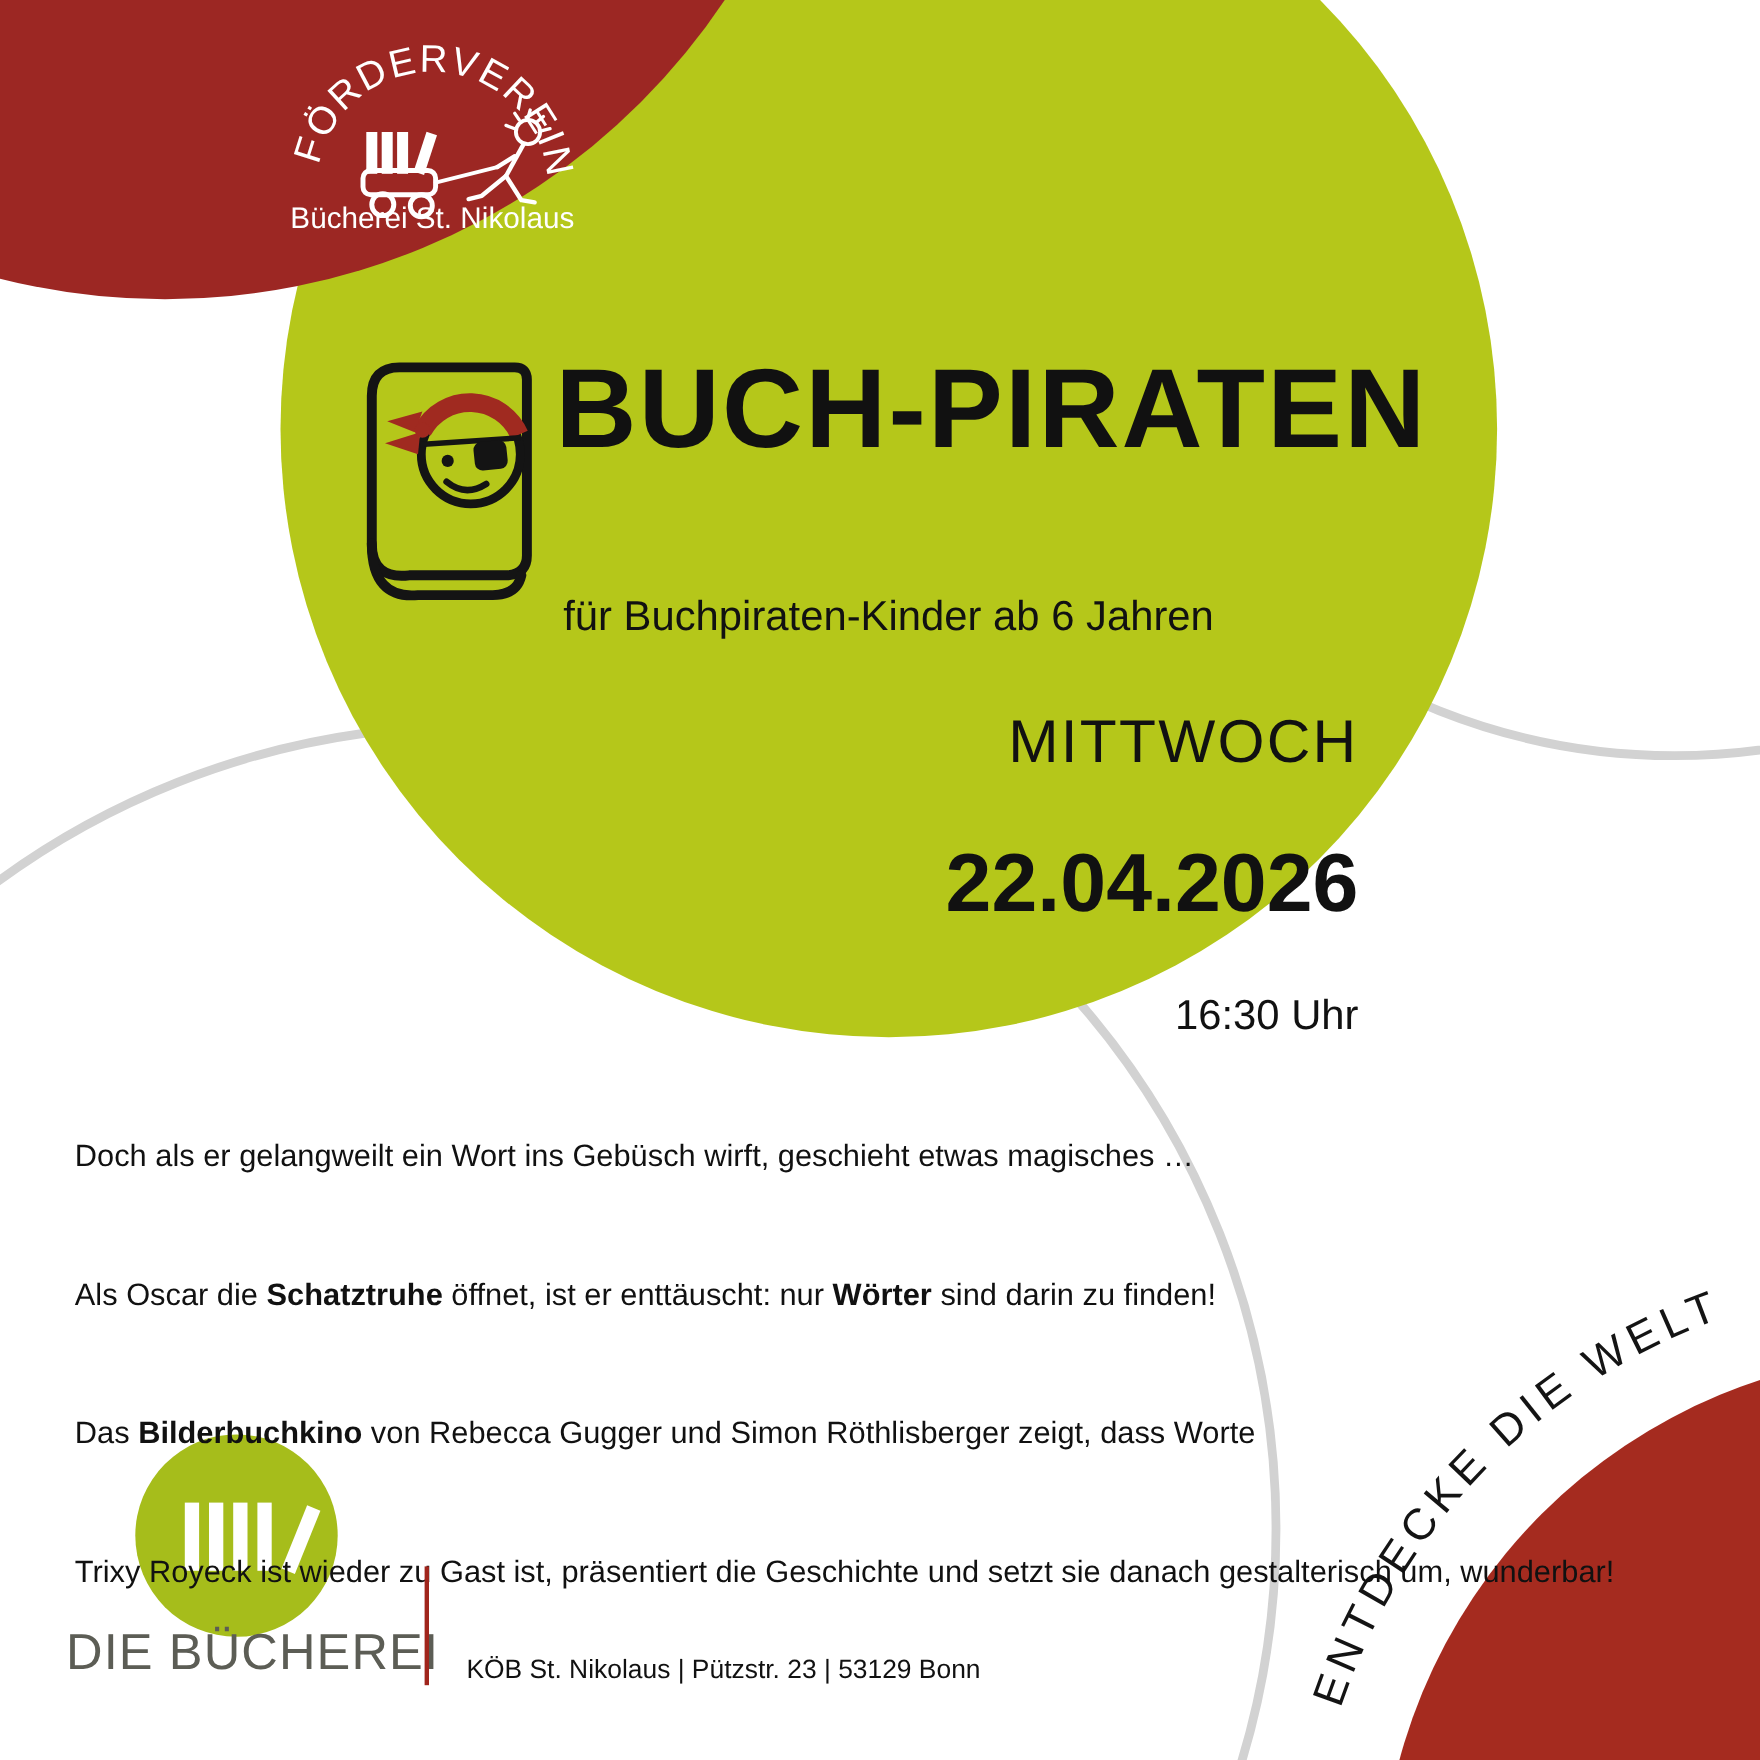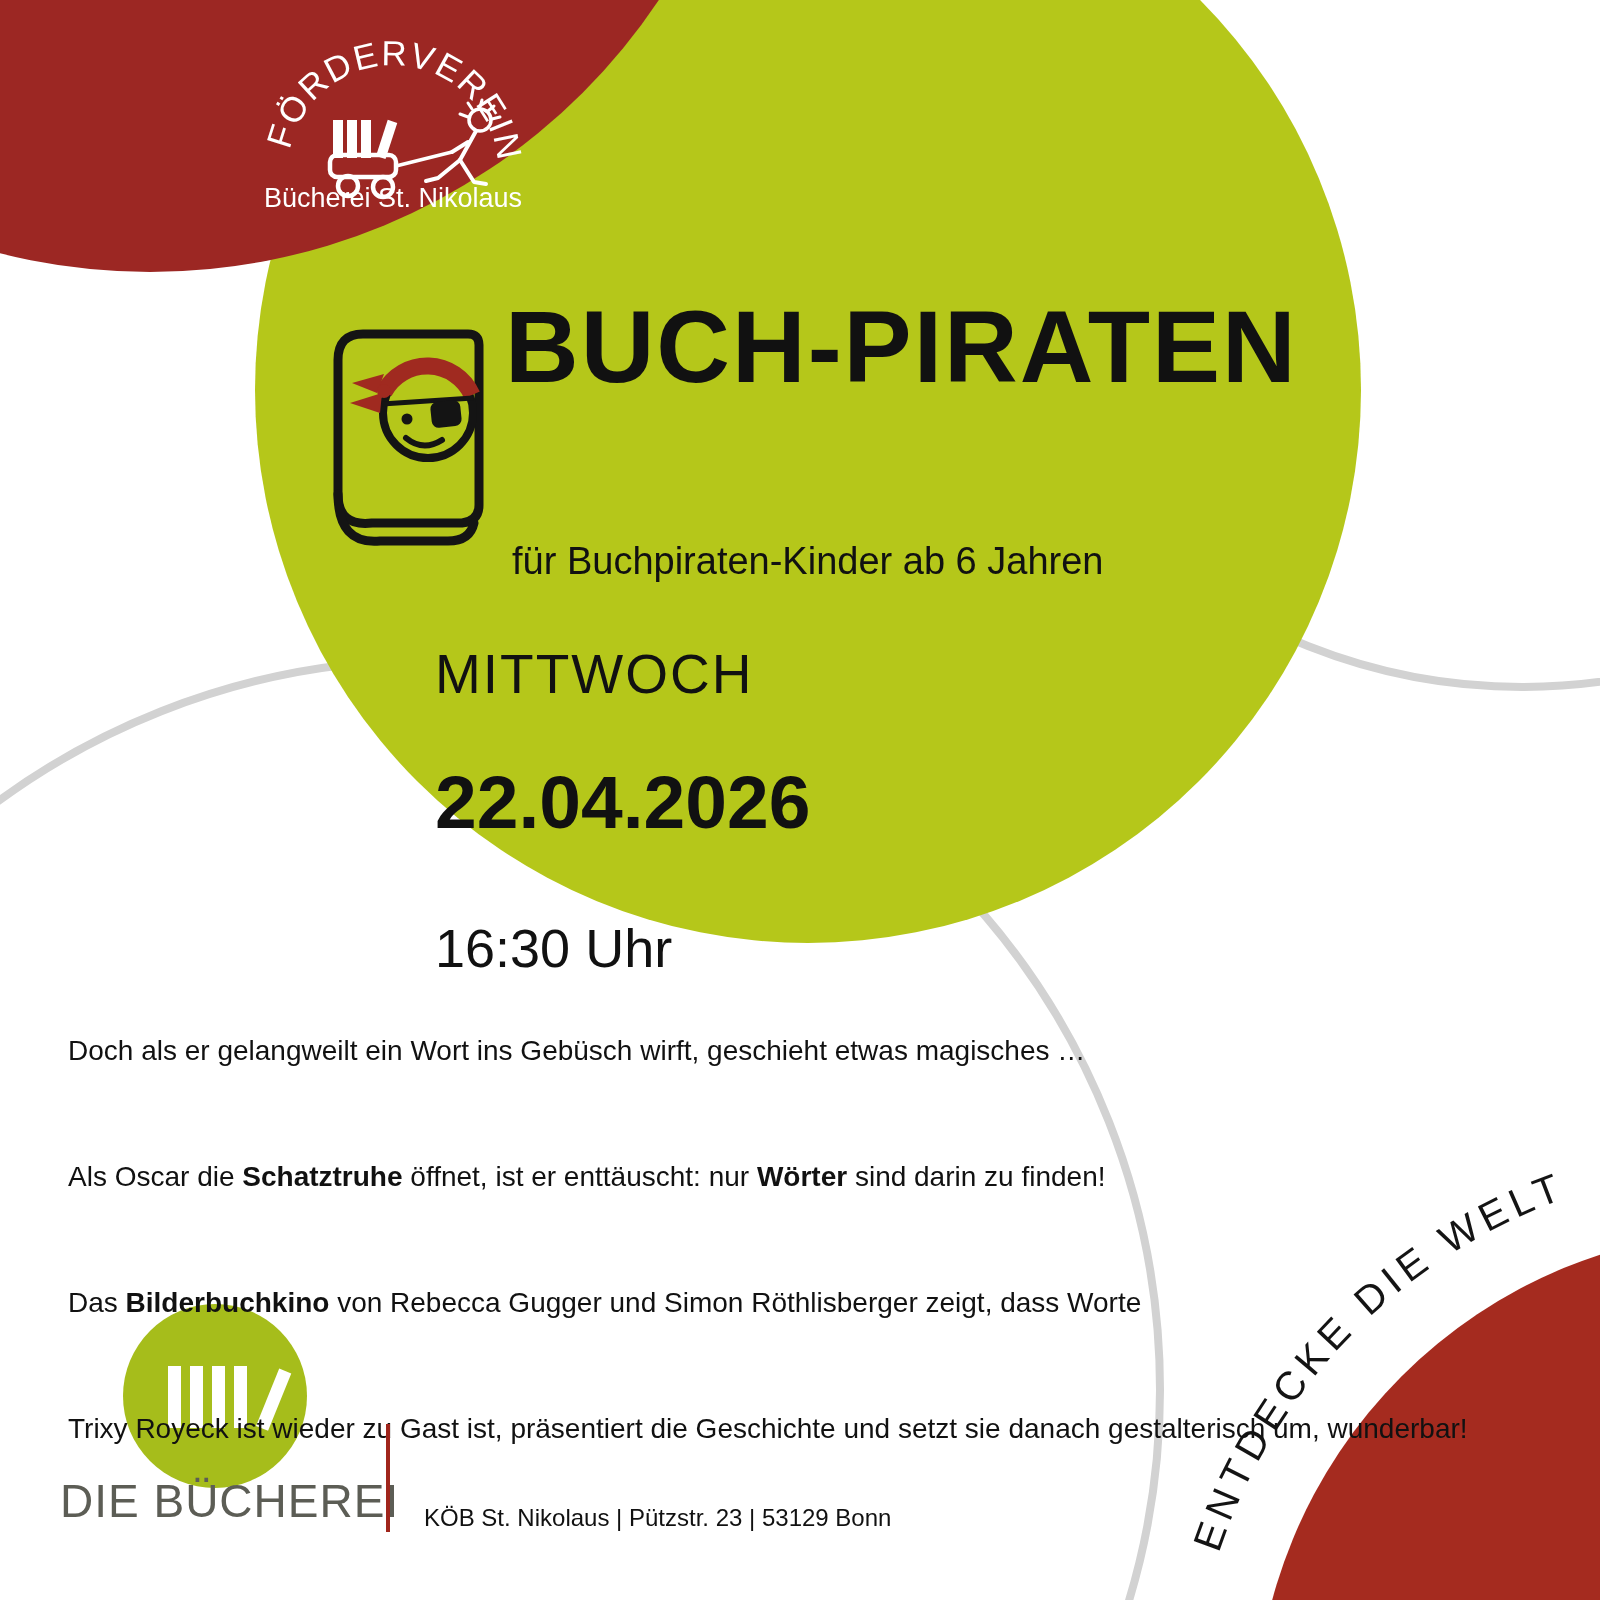--- a/index.html
+++ b/index.html
@@ -2,26 +2,26 @@
 <html><head>
 <meta charset="utf-8">
 <style>
   html,body{margin:0;padding:0;background:#888;}
   .canvas{
     position:relative;width:1600px;height:1600px;background:#ffffff;
     overflow:hidden;font-family:"Liberation Sans",sans-serif;color:#111;
   }
   .canvas svg.bg{position:absolute;left:0;top:0;width:1600px;height:1600px;}
   .abs{position:absolute;white-space:pre;}
-  .title{left:505px;top:296px;font-size:102px;font-weight:700;letter-spacing:2px;line-height:1;}
+  .title{left:505px;top:320px;font-size:102px;font-weight:700;letter-spacing:2px;line-height:1;}
   .subtitle{left:512px;top:436px;font-size:38px;line-height:50px;}
-  .center-block{left:435px;top:608px;width:800px;text-align:left;}
+  .center-block{left:435px;top:608px;width:800px;text-align:right;}
   .weekday{font-size:55px;letter-spacing:2px;line-height:1.1;}
   .date{font-size:75px;font-weight:700;line-height:1.15;margin-top:18px;}
-  .time{font-size:54px;line-height:1.1;margin-top:38px;}
+  .time{font-size:38px;line-height:1.1;margin-top:22px;}
   .bodytext{left:68px;top:946px;font-size:28px;line-height:42px;}
   .bodytext .b{font-weight:700;}
   .register{left:68px;top:1204px;font-size:28px;}
   .register .b{font-weight:700;}
   .lib-name{left:60px;top:1474px;font-size:46px;letter-spacing:1px;color:#5c5d55;}
   .red-rule{left:386px;top:1424px;width:4px;height:108px;background:#a0251c;}
   .contact{left:424px;top:1428px;font-size:24px;line-height:36px;}
   .fv-arc{font-size:35px;font-weight:400;letter-spacing:2px;fill:#fff;}
   .fv-caption{font-size:27px;fill:#fff;}
   .world-arc{font-size:40px;letter-spacing:6px;fill:#141414;}

